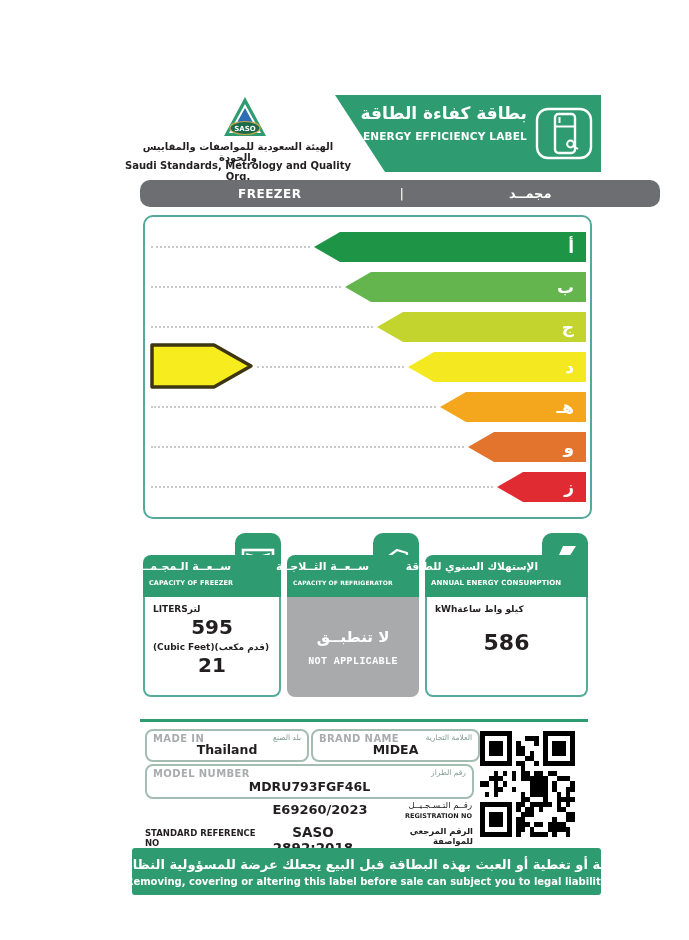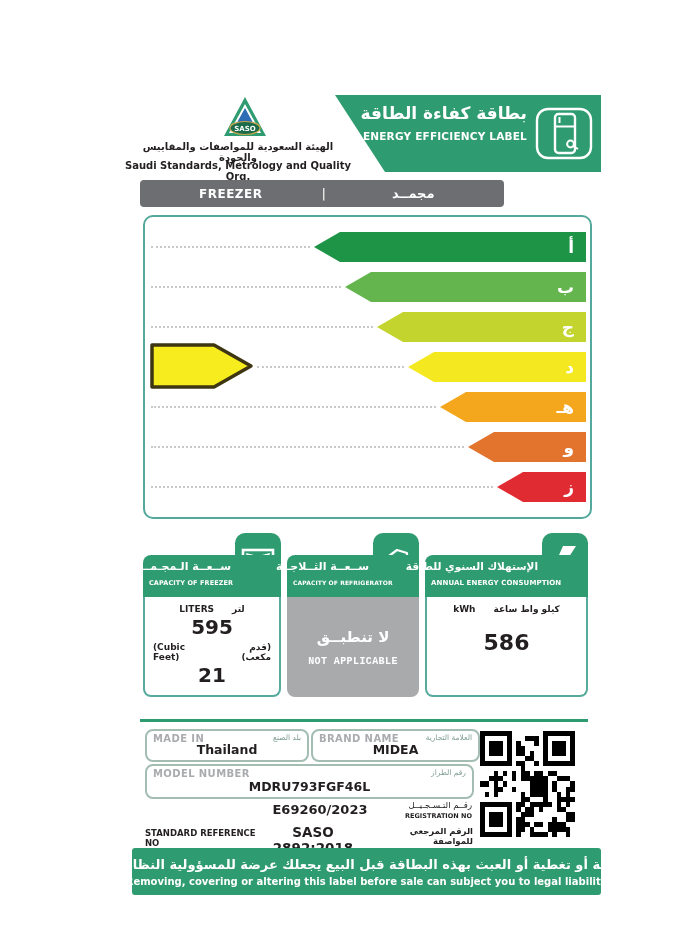--- a/index.html
+++ b/index.html
@@ -10,21 +10,21 @@
   
   .org-ar{left:124px;top:141px;width:228px;text-align:center;font-size:10px;font-weight:600;direction:rtl;}
   .org-en{left:118px;top:160px;width:240px;text-align:center;font-size:10px;font-weight:600;}
   .banner{left:335px;top:95px;width:266px;height:77px;background:#2F9B70;
           clip-path:polygon(0 0,100% 0,100% 100%,50px 100%);}
   .banner-title-ar{position:absolute;right:74px;top:8px;font-size:17px;font-weight:bold;color:#fff;direction:rtl;white-space:nowrap;}
   .banner-title-en{position:absolute;right:74px;top:35px;font-size:10.5px;font-weight:bold;color:#fff;white-space:nowrap;letter-spacing:.2px;}
   .fridge-badge{position:absolute;right:8px;top:12px;width:58px;height:53px;}
 
   
-  .type-bar{left:140px;top:180px;width:364px;height:27px;background:#6D6E71;border-radius:4px;
+  .type-bar{left:140px;top:180px;width:520px;height:27px;background:#6D6E71;border-radius:10px;
             display:flex;align-items:center;color:#fff;font-weight:bold;}
   .type-en{flex:1;text-align:center;font-size:12px;letter-spacing:.5px;}
   .type-div{width:1px;text-align:center;font-size:12px;color:#e8e8e8;}
   .type-ar{flex:1;text-align:center;font-size:13px;direction:rtl;}
 
   
   .rating-box{left:143px;top:215px;width:445px;height:300px;border:2px solid #54A89C;border-radius:10px;background:#fff;}
   .grade-arrow{position:absolute;height:30px;}
   .grade-letter{position:absolute;right:12px;top:0;height:30px;line-height:30px;color:#fff;font-size:17px;font-weight:bold;direction:rtl;}
   .dotline{position:absolute;height:0;border-top:2px dotted #c9c9c9;}
@@ -38,21 +38,21 @@
   .panel-energy{left:425px;width:163px;}
   .ptab{position:absolute;top:0;right:0;width:46px;height:64px;background:#2F9B70;border-radius:10px 10px 0 0;
         display:flex;align-items:center;justify-content:center;}
   .phead{position:absolute;top:22px;left:0;right:0;height:42px;background:#2F9B70;border-radius:8px 0 0 0;color:#fff;}
   .ph-ar{position:absolute;top:5px;left:4px;right:50px;text-align:right;font-size:11px;font-weight:bold;direction:rtl;white-space:nowrap;}
   .ph-en{position:absolute;top:24px;left:6px;right:48px;text-align:left;font-size:6.5px;font-weight:bold;white-space:nowrap;letter-spacing:.1px;}
   .pbody{position:absolute;top:64px;left:0;right:0;bottom:0;background:#fff;
          border:2px solid #57AB9D;border-top:none;border-radius:0 0 8px 8px;}
   .pbody-gray{position:absolute;top:64px;left:0;right:0;bottom:0;background:#A8AAAC;border-radius:0 0 8px 8px;
               display:flex;flex-direction:column;align-items:center;justify-content:center;color:#fff;}
-  .unit-row{display:flex;justify-content:center;padding:7px 8px 0;font-weight:bold;font-size:9px;gap:18px;}
+  .unit-row{display:flex;justify-content:flex-start;padding:7px 8px 0;font-weight:bold;font-size:9px;}
   .unit-ar{direction:rtl;}
   .big-val{text-align:center;font-size:20px;font-weight:bold;margin-top:1px;}
   .big-val-energy{text-align:center;font-size:22px;font-weight:bold;margin-top:16px;}
   .na-ar{font-size:15px;font-weight:bold;direction:rtl;margin-bottom:10px;}
   .na-en{font-size:10px;font-weight:bold;letter-spacing:.4px;font-family:Liberation Mono, monospace;}
 
   
   .divider{left:140px;top:719px;width:448px;height:3px;background:#2F9B70;}
 
   

